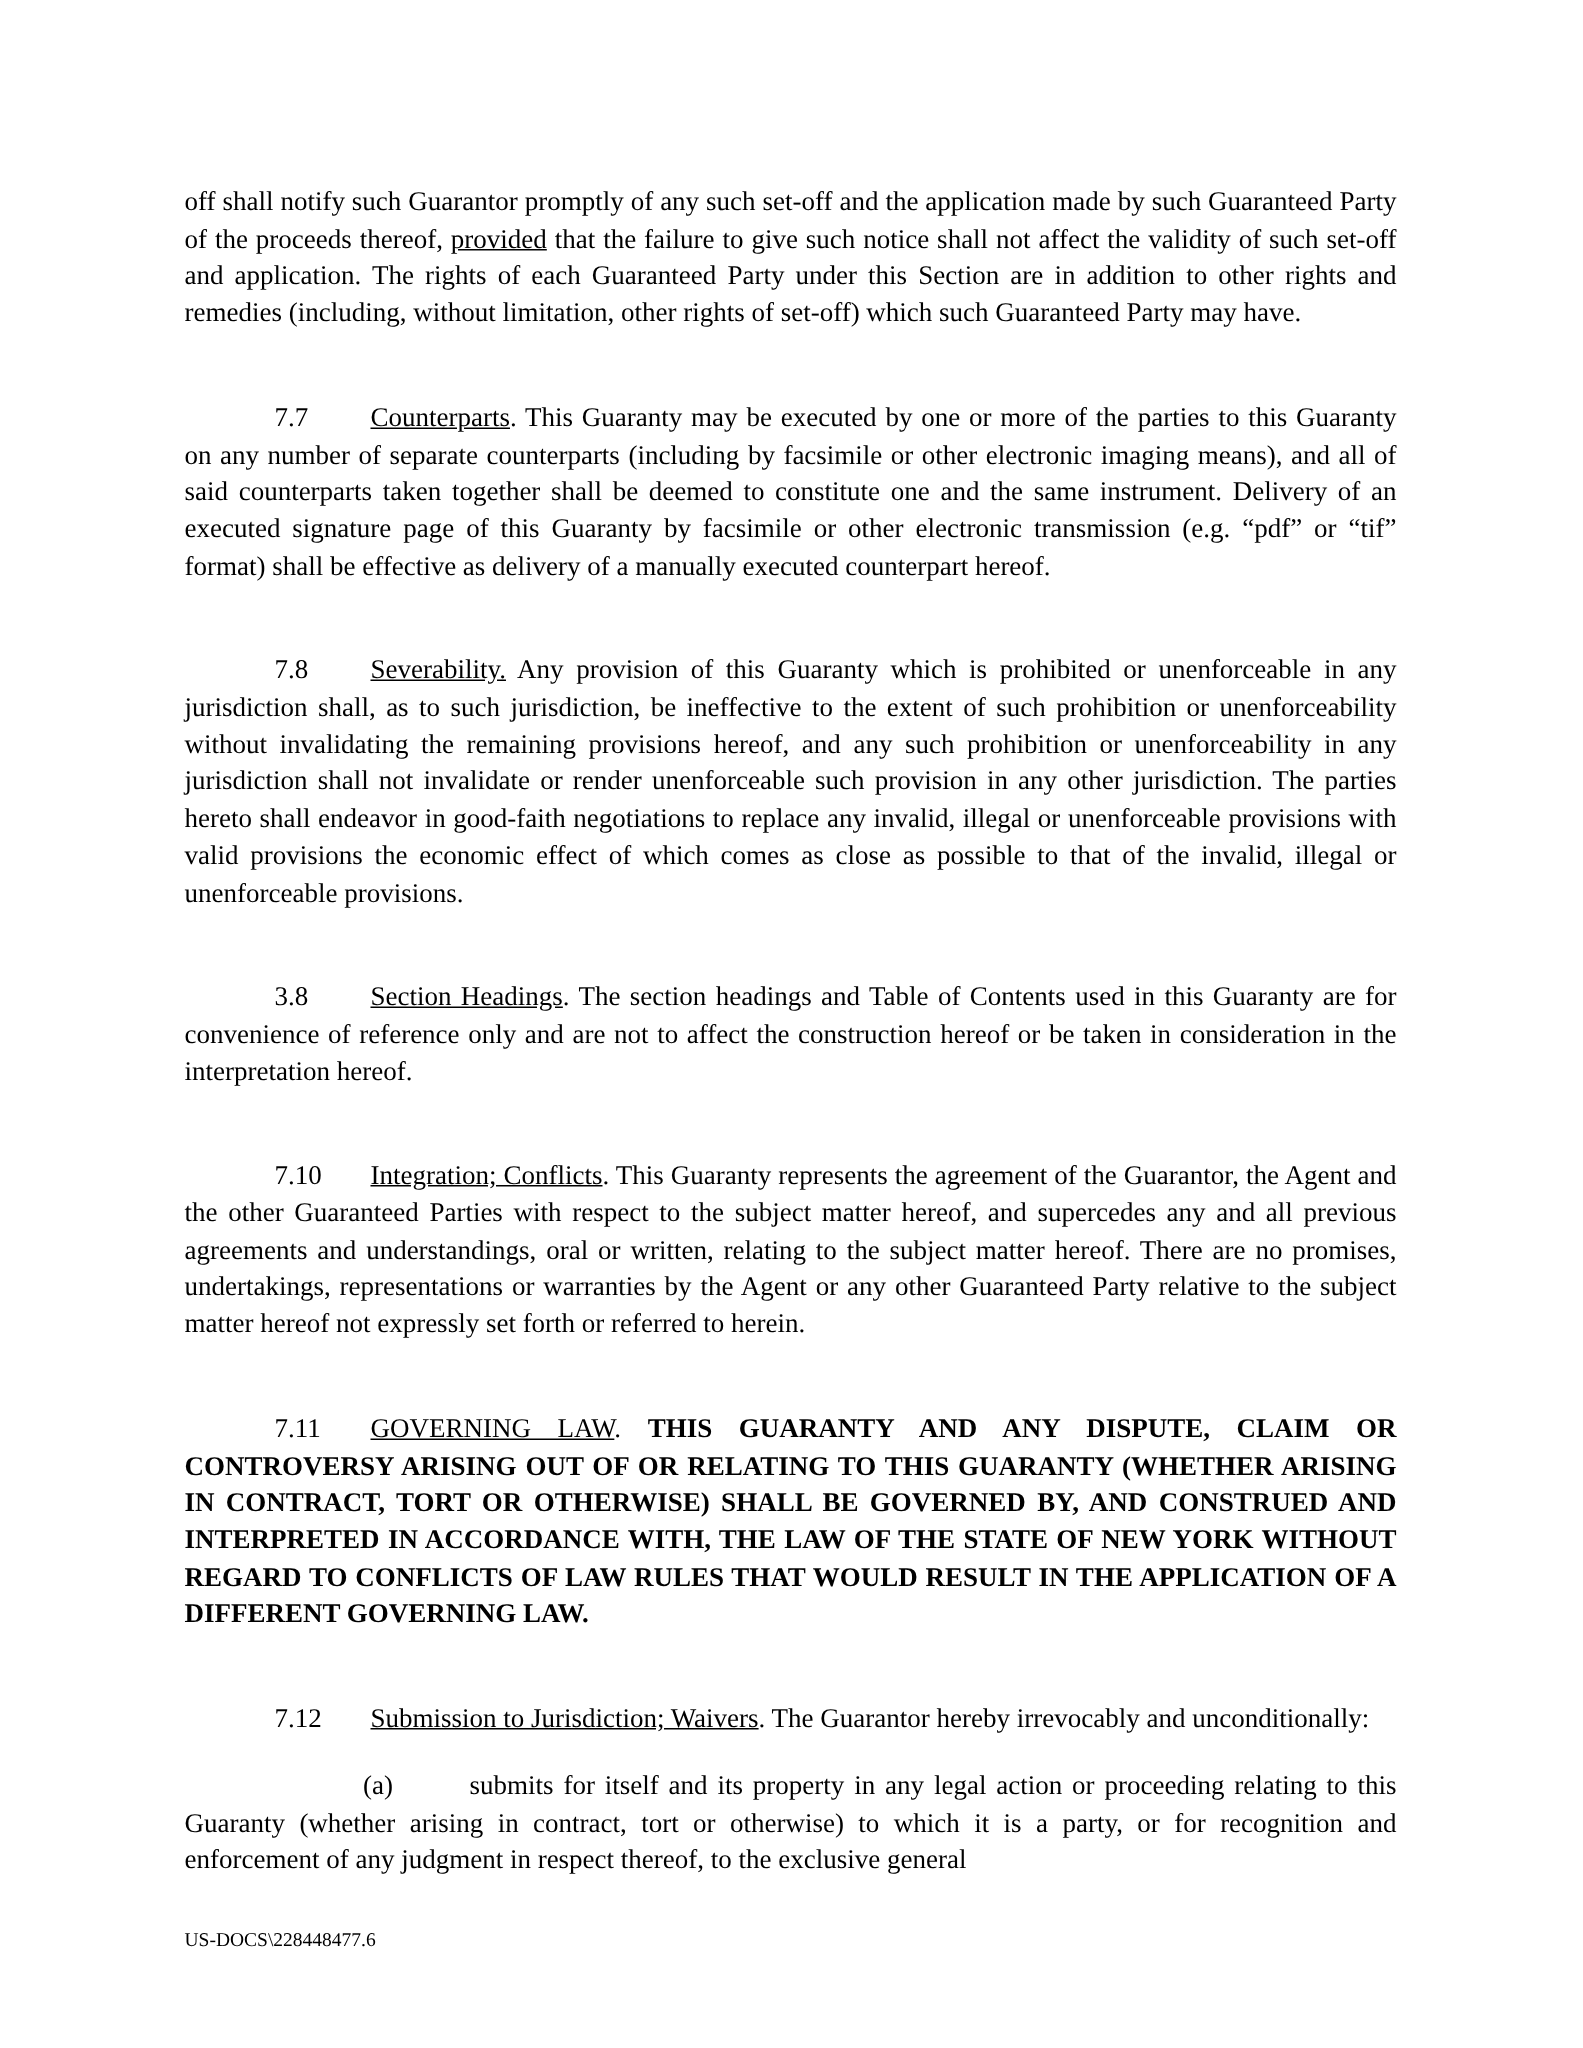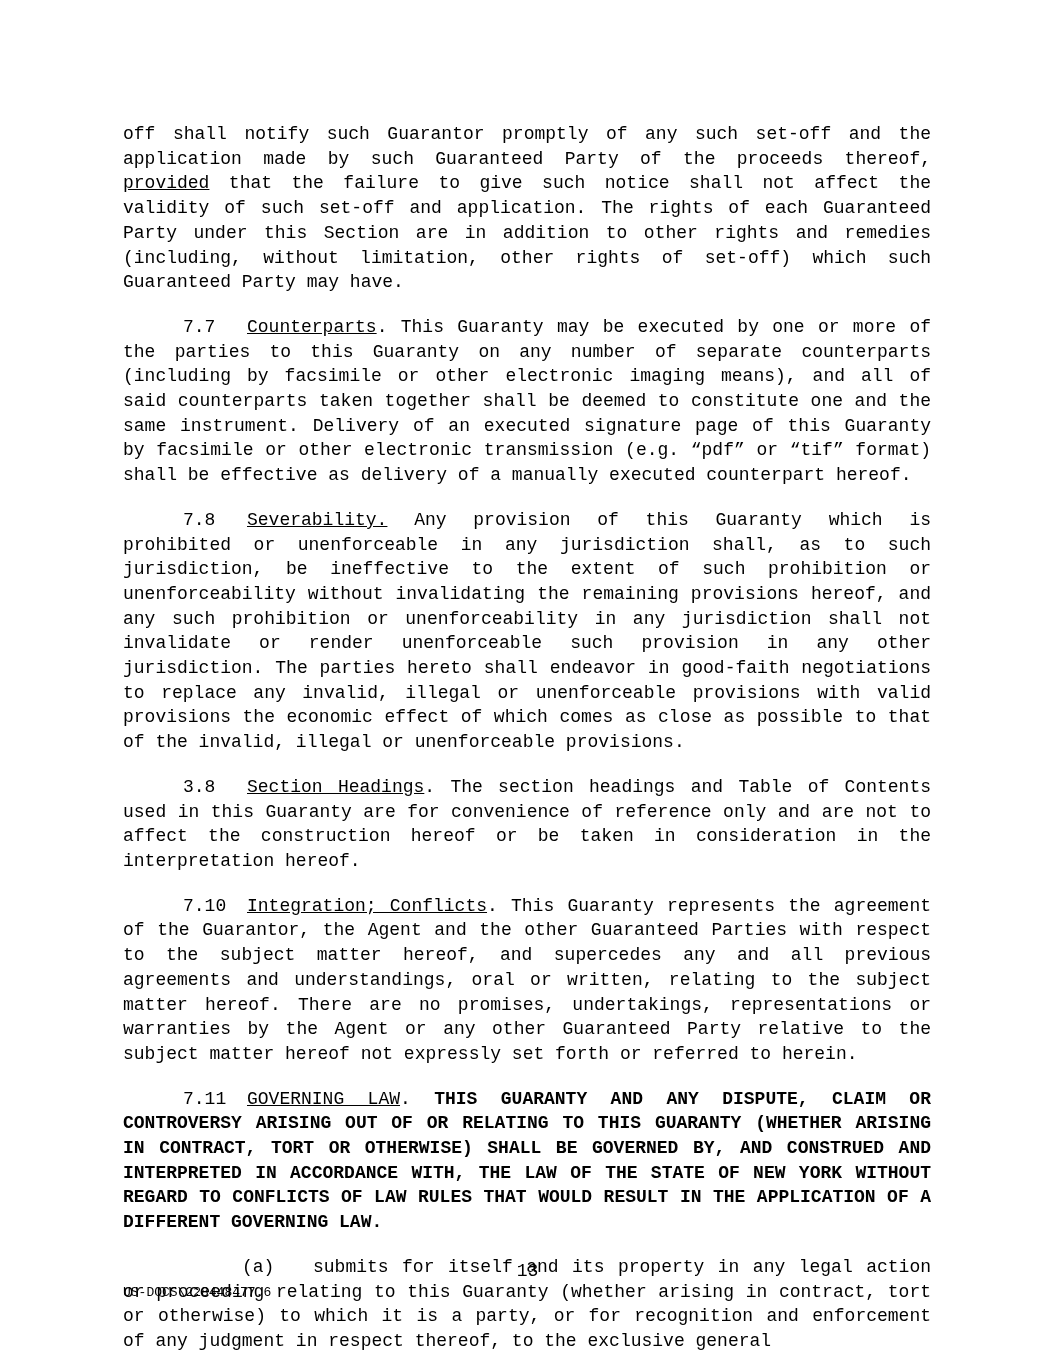--- a/index.html
+++ b/index.html
@@ -8,41 +8,40 @@
     height: 1365px;
     background: #ffffff;
     position: relative;
     font-family: "Liberation Serif", serif;
     color: #000000;
     overflow: hidden;
   }
   .page {
     position: absolute;
     inset: 0;
-    font-family: Liberation Mono, monospace;
   }
   .content {
     position: absolute;
     left: 123px;
     top: 122px;
     width: 808px;
   }
   .content p {
     margin: 0 0 20px 0;
     font-size: 18px;
     line-height: 24.7px;
     text-align: justify;
   }
   p.section { text-indent: 60px; }
   p.subsection { text-indent: 119px; }
   .num {
     display: inline-block;
     text-indent: 0;
   }
-  p.section .num { width: 64px; }
+  p.section .num { width: 64px; margin-top: 25px; }
   p.subsection .num { width: 71px; }
   .seg.underline { text-decoration: underline; }
   .seg.bold { font-weight: bold; }
   .page-number {
     position: absolute;
     left: 0;
     top: 1261px;
     width: 100%;
     text-align: center;
     font-size: 18px;
@@ -58,17 +57,17 @@
 <body>
 
 <div class="page">
   <div class="content">
       <p class="body"><span class="seg normal">off shall notify such Guarantor promptly of any such set-off and the application made by such Guaranteed Party of the proceeds thereof, </span><span class="seg underline">provided</span><span class="seg normal"> that the failure to give such notice shall not affect the validity of such set-off and application.  The rights of each Guaranteed Party under this Section are in addition to other rights and remedies (including, without limitation, other rights of set-off) which such Guaranteed Party may have.</span></p>
       <p class="section"><span class="num">7.7</span><span class="seg underline">Counterparts</span><span class="seg normal">.  This Guaranty may be executed by one or more of the parties to this Guaranty on any number of separate counterparts (including by facsimile or other electronic imaging means), and all of said counterparts taken together shall be deemed to constitute one and the same instrument.  Delivery of an executed signature page of this Guaranty by facsimile or other electronic transmission (e.g. “pdf” or “tif” format) shall be effective as delivery of a manually executed counterpart hereof.</span></p>
       <p class="section"><span class="num">7.8</span><span class="seg underline">Severability.</span><span class="seg normal">  Any provision of this Guaranty which is prohibited or unenforceable in any jurisdiction shall, as to such jurisdiction, be ineffective to the extent of such prohibition or unenforceability without invalidating the remaining provisions hereof, and any such prohibition or unenforceability in any jurisdiction shall not invalidate or render unenforceable such provision in any other jurisdiction.  The parties hereto shall endeavor in good-faith negotiations to replace any invalid, illegal or unenforceable provisions with valid provisions the economic effect of which comes as close as possible to that of the invalid, illegal or unenforceable provisions.</span></p>
       <p class="section"><span class="num">3.8</span><span class="seg underline">Section Headings</span><span class="seg normal">.  The section headings and Table of Contents used in this Guaranty are for convenience of reference only and are not to affect the construction hereof or be taken in consideration in the interpretation hereof.</span></p>
       <p class="section"><span class="num">7.10</span><span class="seg underline">Integration; Conflicts</span><span class="seg normal">.  This Guaranty represents the agreement of the Guarantor, the Agent and the other Guaranteed Parties with respect to the subject matter hereof, and supercedes any and all previous agreements and understandings, oral or written, relating to the subject matter hereof.  There are no promises, undertakings, representations or warranties by the Agent or any other Guaranteed Party relative to the subject matter hereof not expressly set forth or referred to herein.</span></p>
       <p class="section"><span class="num">7.11</span><span class="seg underline">GOVERNING LAW</span><span class="seg normal">.  </span><span class="seg bold">THIS GUARANTY AND ANY DISPUTE, CLAIM OR CONTROVERSY ARISING OUT OF OR RELATING TO THIS GUARANTY (WHETHER ARISING IN CONTRACT, TORT OR OTHERWISE) SHALL BE GOVERNED BY, AND CONSTRUED AND INTERPRETED IN ACCORDANCE WITH, THE LAW OF THE STATE OF NEW YORK WITHOUT REGARD TO CONFLICTS OF LAW RULES THAT WOULD RESULT IN THE APPLICATION OF A DIFFERENT GOVERNING LAW.</span></p>
+      <p class="section"><span class="num">7.12</span><span class="seg underline">Submission to Jurisdiction; Waivers</span><span class="seg normal">.  The Guarantor hereby irrevocably and unconditionally:</span></p>
       <p class="subsection"><span class="num">(a)</span><span class="seg normal">submits for itself and its property in any legal action or proceeding relating to this Guaranty (whether arising in contract, tort or otherwise) to which it is a party, or for recognition and enforcement of any judgment in respect thereof, to the exclusive general</span></p>
     </div>
-  <div class="page-number">13</div>
   <div class="doc-id">US-DOCS\228448477.6</div>
 </div>
 
 </body></html>

